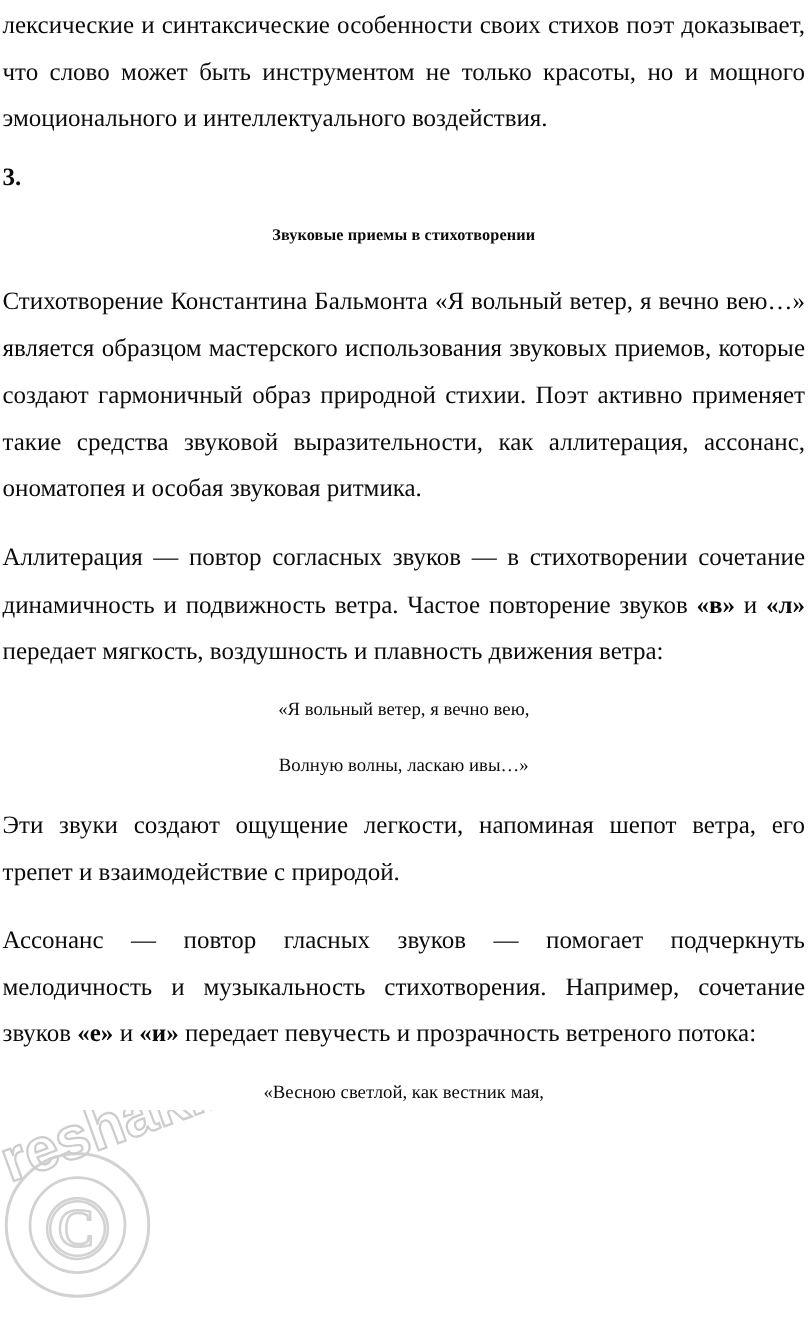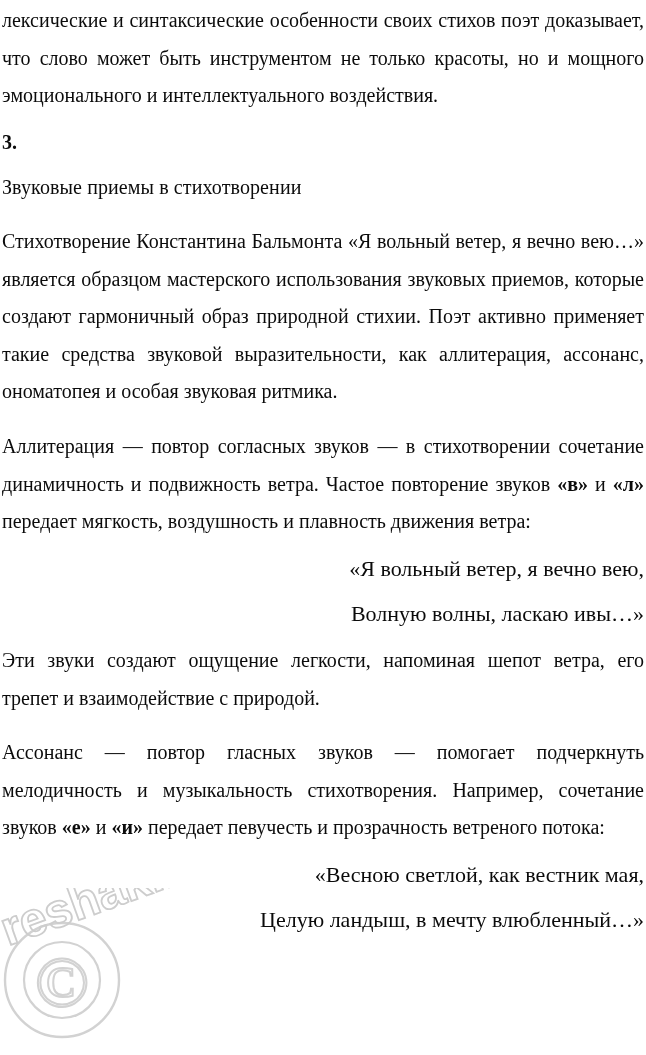--- a/index.html
+++ b/index.html
@@ -60,42 +60,42 @@
   p.para.first { padding-top: 2px; }
 
   
   .gap-sm { height: 8px; }
   .gap-md { height: 9px; }
 
   h2.heading,
   h3.heading {
     margin: 0;
     padding: 0;
-    font-size: 20px;
+    font-size: 13px;
     line-height: 37.6px;
-    font-weight: normal;
-    text-align: left;
+    font-weight: bold;
+    text-align: center;
     letter-spacing: 0.1px;
   }
 
   .numlabel {
     margin: 0;
     padding: 0;
     font-size: 20px;
     line-height: 37.6px;
     font-weight: bold;
     text-align: left;
   }
 
   p.quote {
     margin: 0;
     padding: 0;
-    font-size: 22px;
+    font-size: 15px;
     line-height: 37.6px;
-    text-align: right;
+    text-align: center;
     white-space: nowrap;
   }
 
   b, strong { font-weight: bold; }
 </style>
 </head>
 <body>
 
 <div id="page">
 
@@ -154,16 +154,15 @@
     <div class="gap-sm"></div>
 
     <p class="para"><span>Ассонанс — повтор гласных звуков — помогает подчеркнуть мелодичность и музыкальность стихотворения. Например, сочетание звуков </span><b>«е»</b><span> и </span><b>«и»</b><span> передает певучесть и прозрачность ветреного потока:</span></p>
 
     <div class="gap-md"></div>
 
     <p class="quote">«Весною светлой, как вестник мая,</p>
 
     <div class="gap-sm"></div>
 
-    <p class="quote">Целую ландыш, в мечту влюбленный…»</p>
 
   </div>
 </div>
 
 </body></html>

